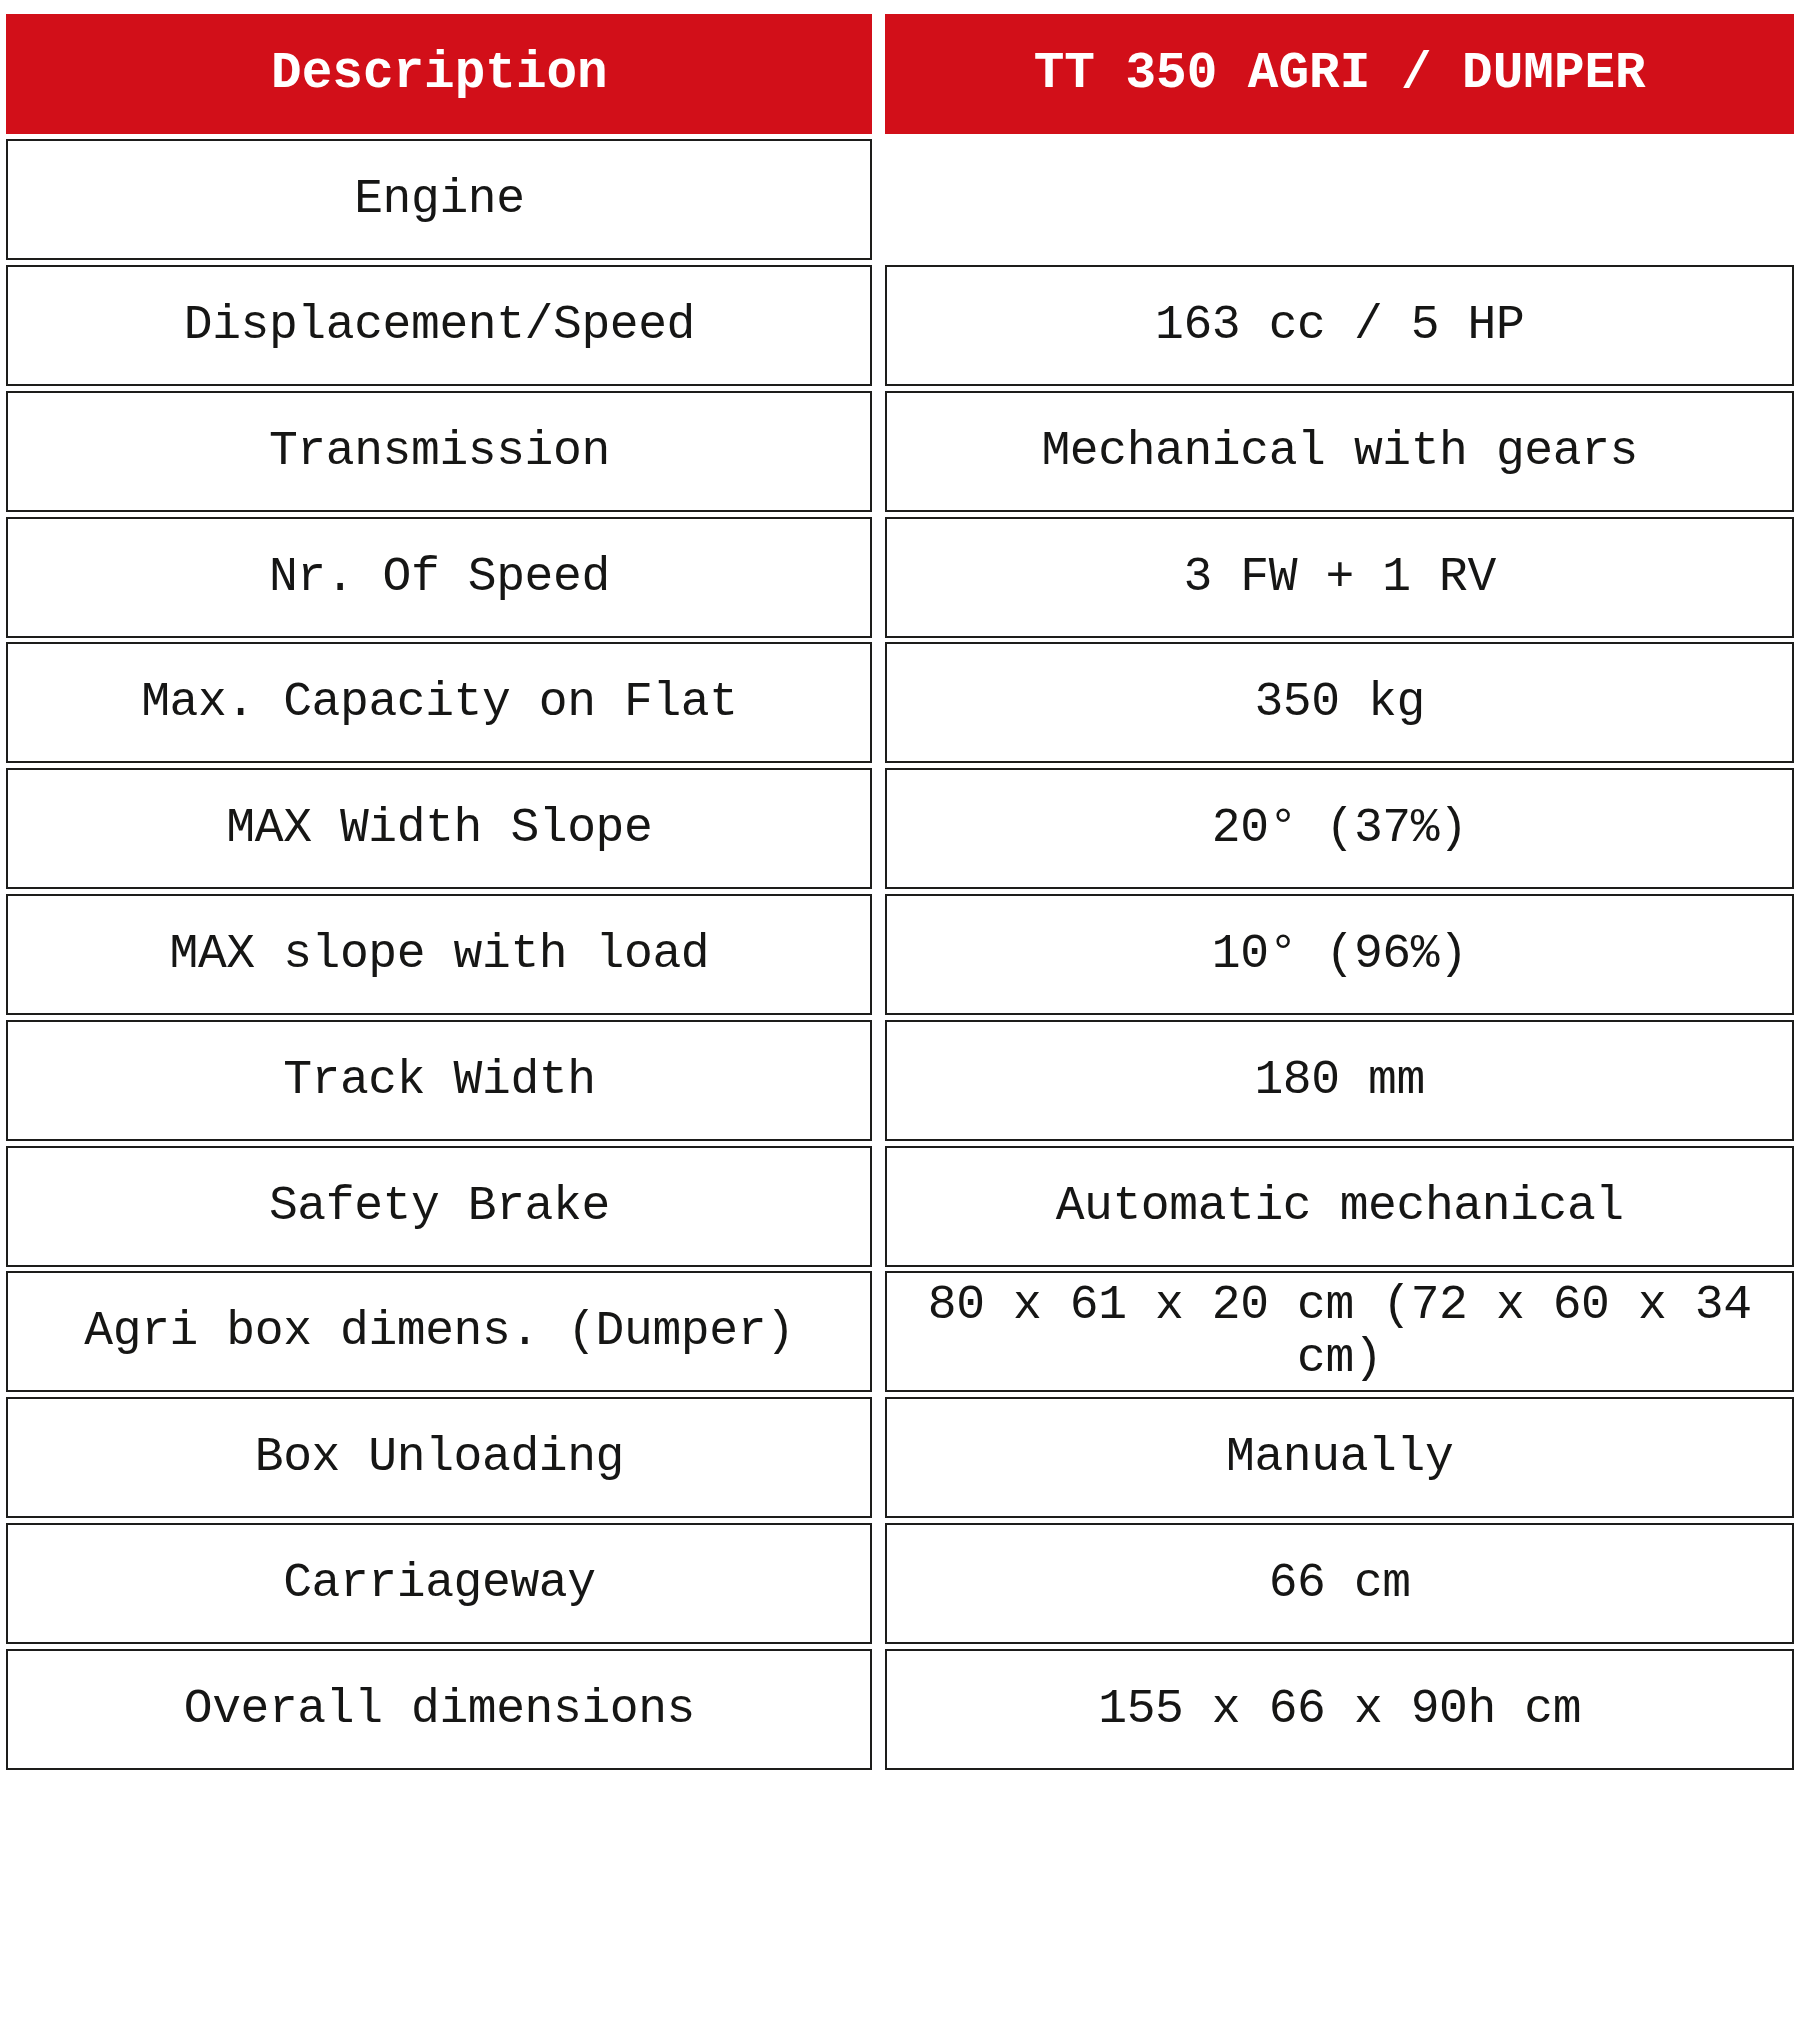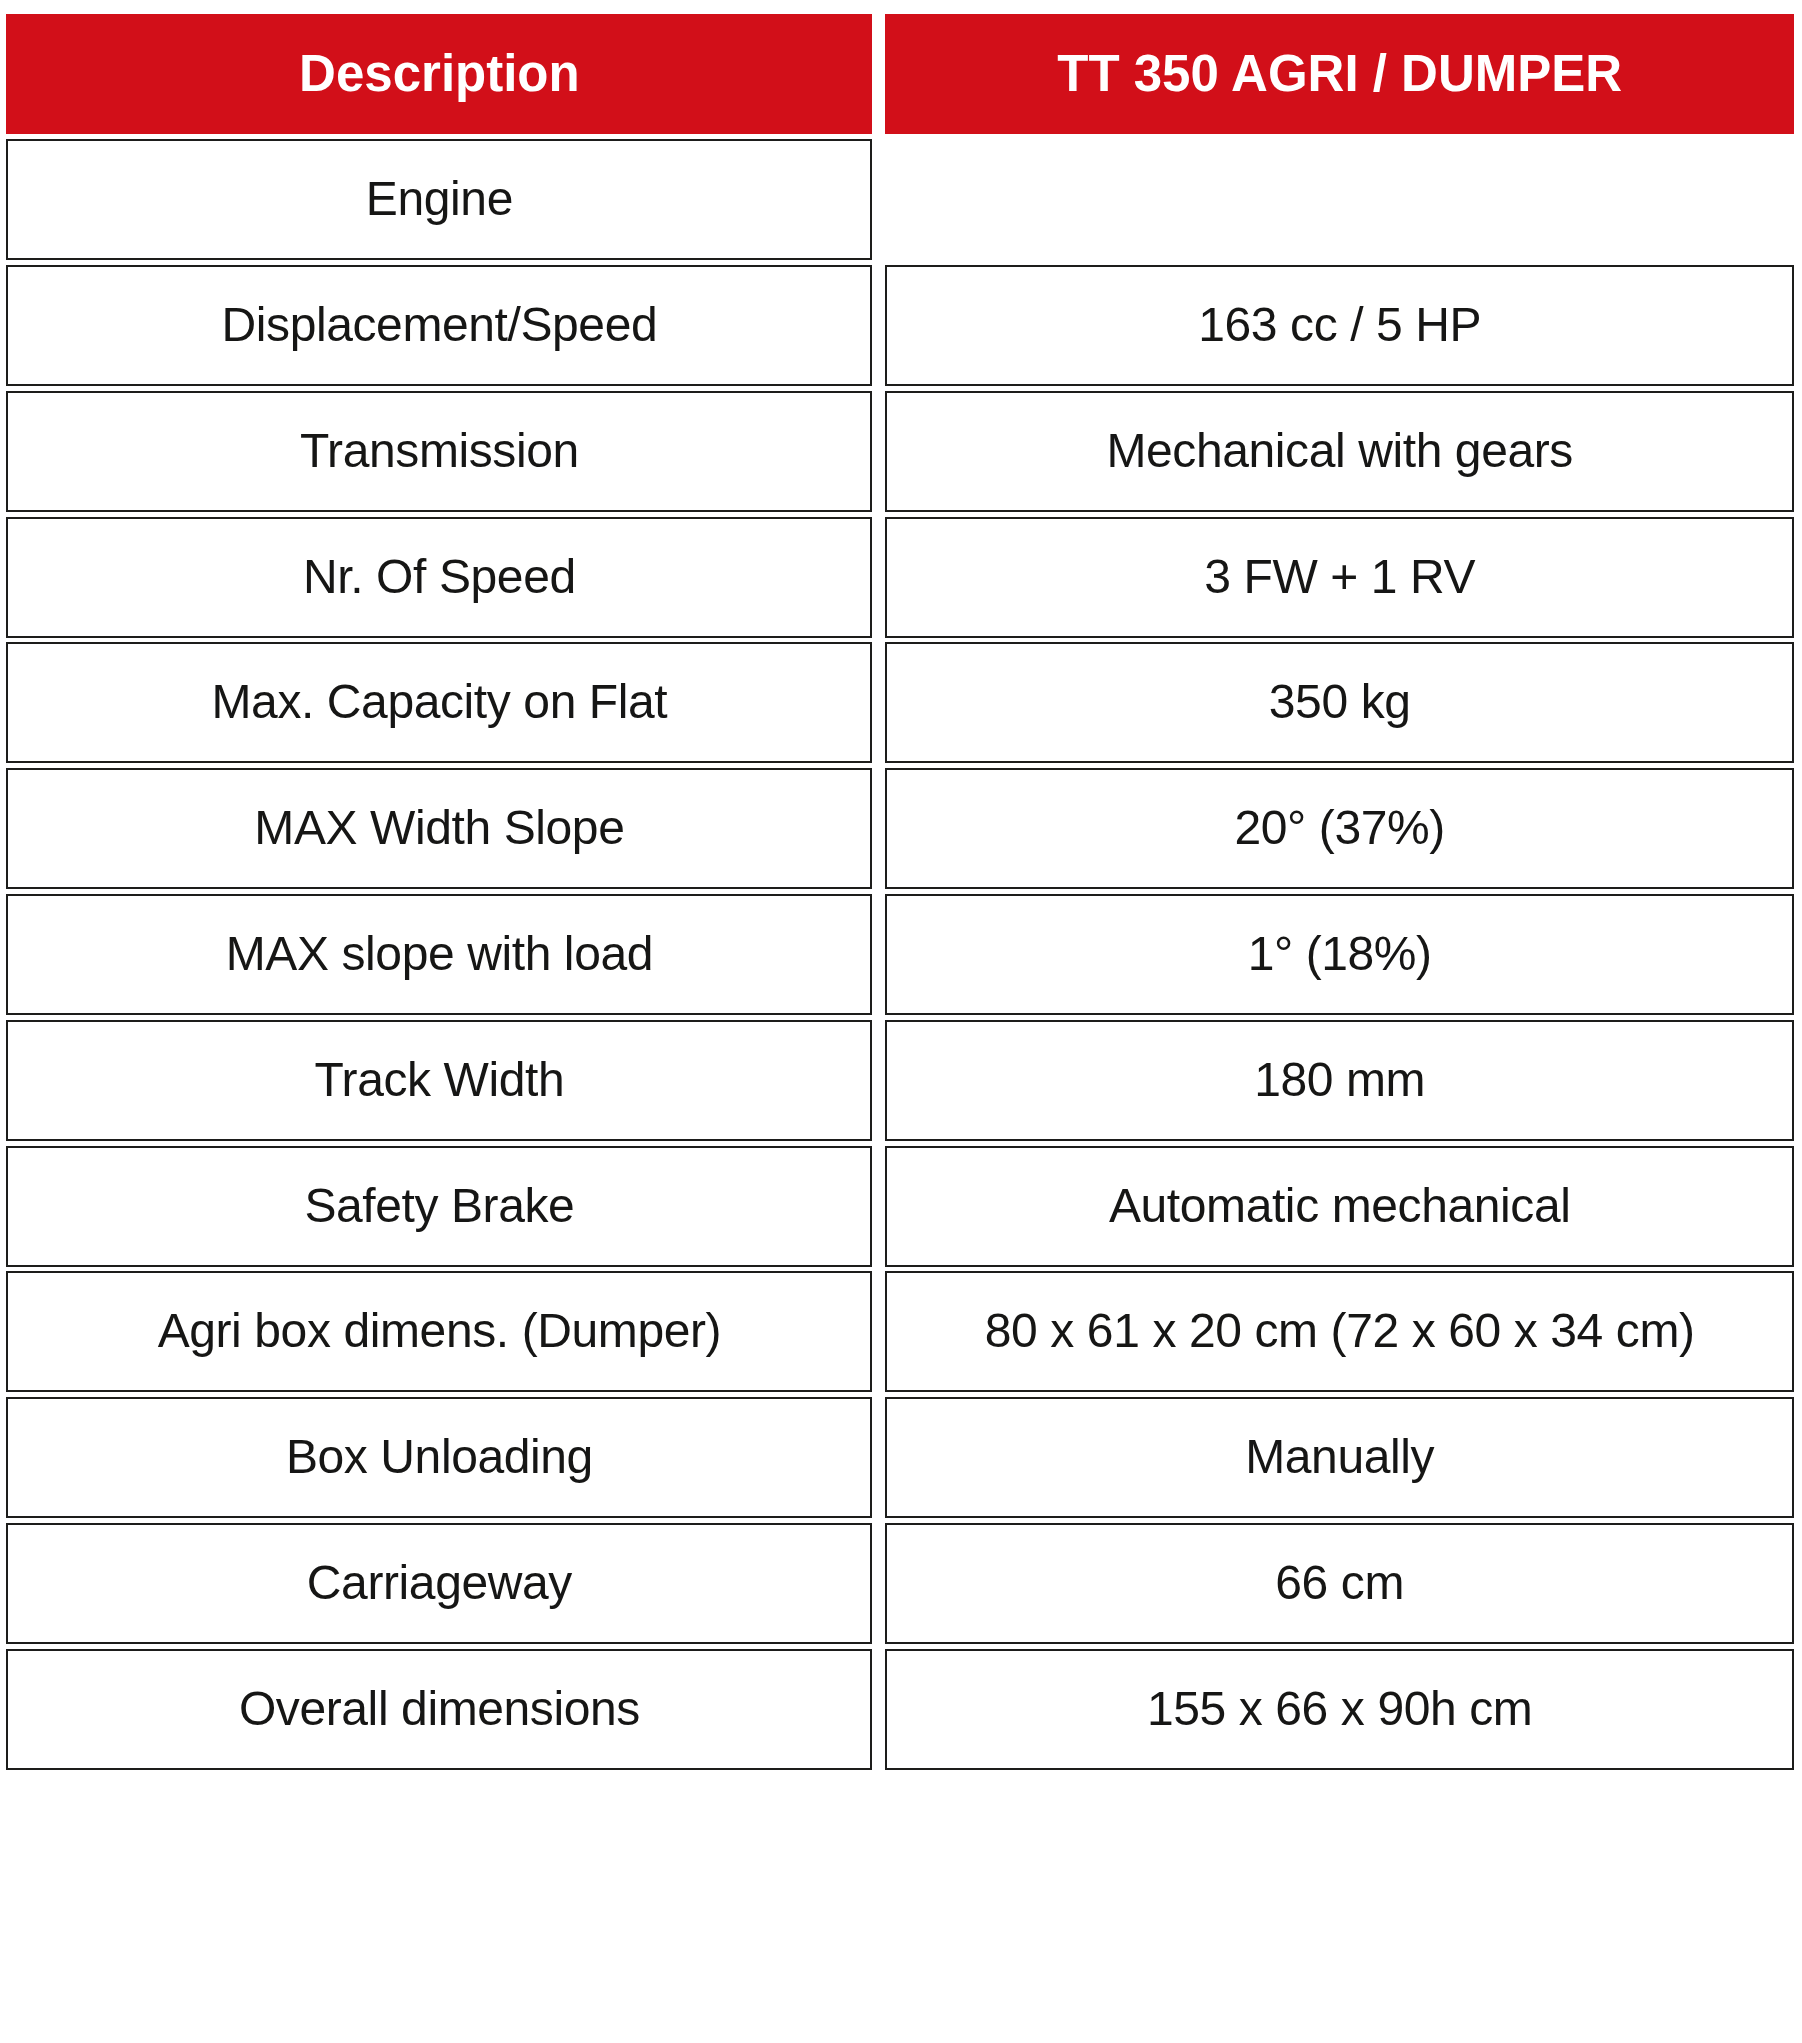--- a/index.html
+++ b/index.html
@@ -33,20 +33,21 @@
     align-items: center;
     justify-content: center;
     text-align: center;
     background: #ffffff;
     border: 2.4px solid #1d1d1b;
     font-size: 48px;
     line-height: 1.1;
     color: #161615;
     letter-spacing: -0.4px;
     padding: 0 16px;
+    font-family: Liberation Mono, monospace;
   }
   .header-row .cell {
     height: 120px;
     border: none;
     background: #d20f19;
     color: #ffffff;
     font-weight: bold;
     font-size: 51px;
     letter-spacing: 0;
   }
@@ -78,21 +79,21 @@
   <div class="row">
     <div class="cell">Max. Capacity on Flat</div>
     <div class="cell">350 kg</div>
   </div>
   <div class="row">
     <div class="cell">MAX Width Slope</div>
     <div class="cell">20° (37%)</div>
   </div>
   <div class="row">
     <div class="cell">MAX slope with load</div>
-    <div class="cell">1° (18%)</div>
+    <div class="cell">10° (96%)</div>
   </div>
   <div class="row">
     <div class="cell">Track Width</div>
     <div class="cell">180 mm</div>
   </div>
   <div class="row">
     <div class="cell">Safety Brake</div>
     <div class="cell">Automatic mechanical</div>
   </div>
   <div class="row">

